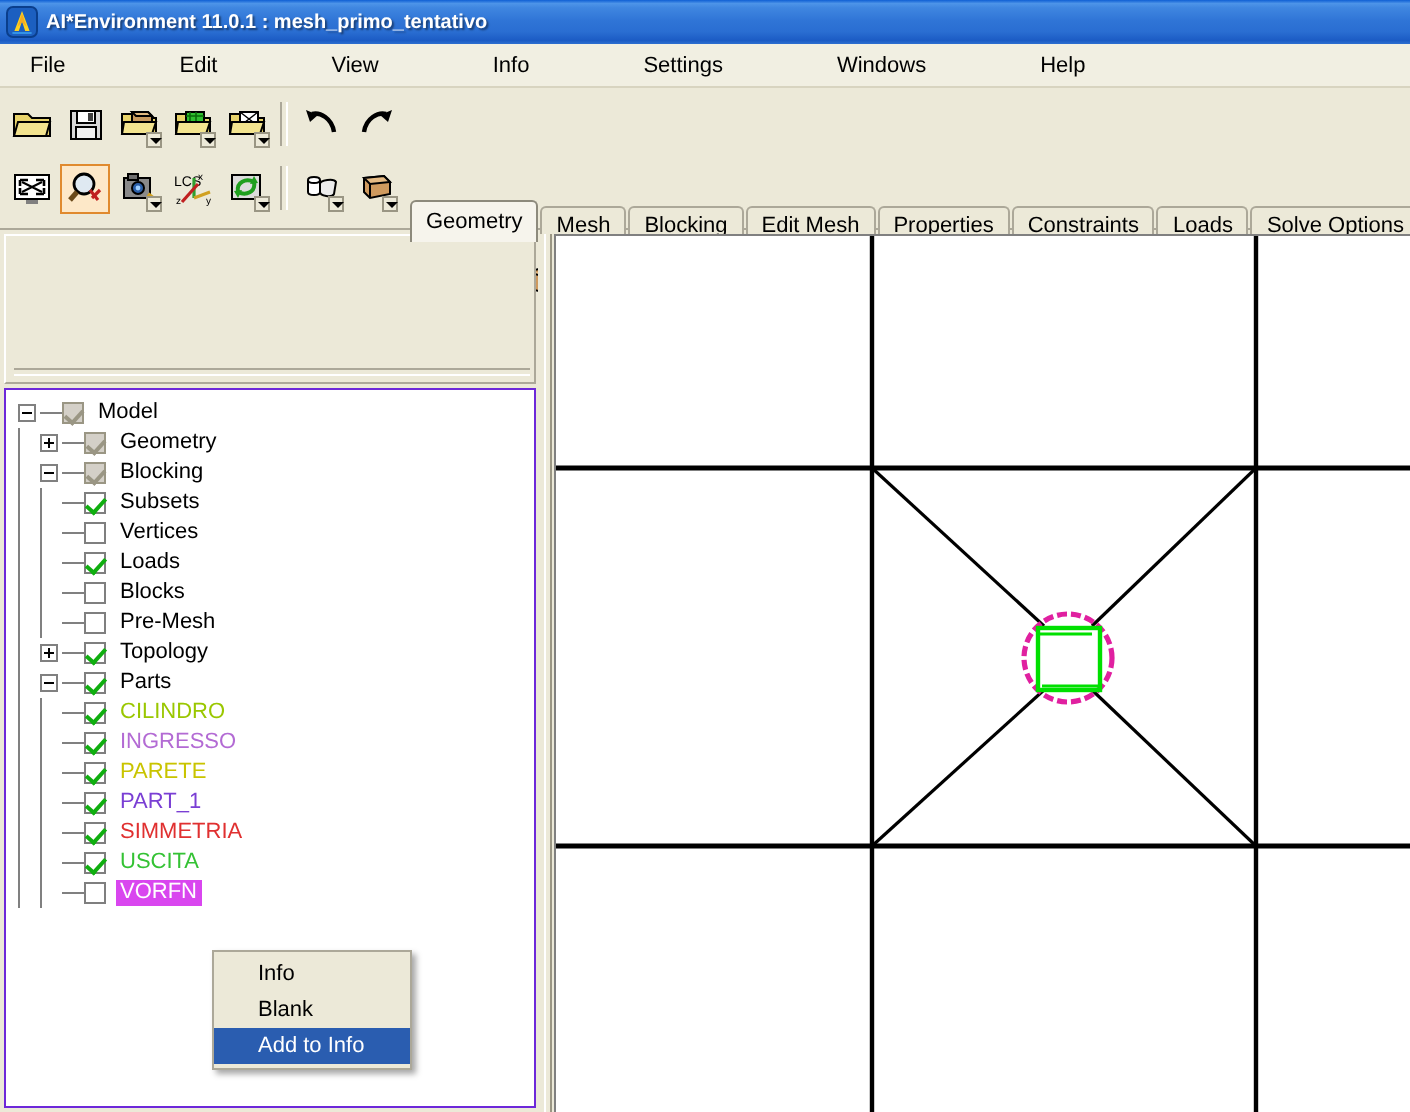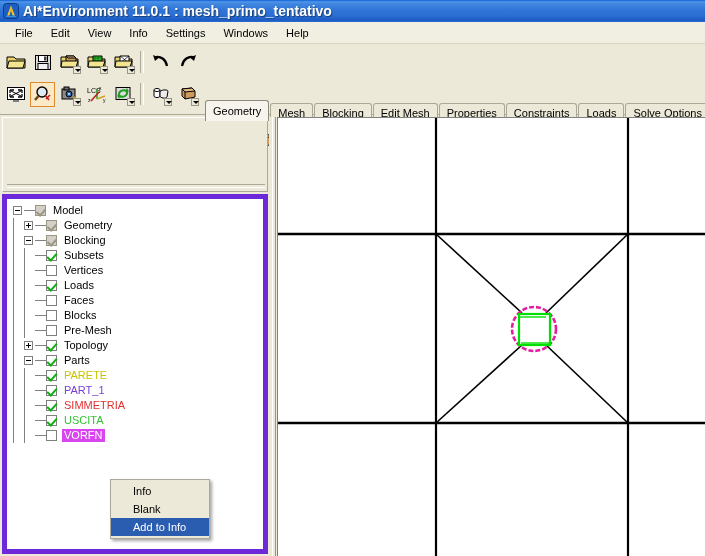--- a/index.html
+++ b/index.html
@@ -28,36 +28,37 @@
     display: flex; align-items: center;
     overflow: hidden;
   }
   .title-icon {
     width: 16px; height: 16px;
     margin-left: 3px; margin-right: 4px;
     position: relative; flex: 0 0 auto;
   }
   .title-text {
     color: #ffffff;
-    font-size: 14px;
+    font-size: 10px;
     font-weight: bold;
     font-family: "Liberation Sans", sans-serif;
     text-shadow: 1px 1px 1px rgba(0,0,0,0.45);
     white-space: nowrap;
   }
 
   
   .menubar {
     position: absolute; left: 0; top: 22px;
     width: 705px; height: 22px;
     background: #f1efe2;
     border-bottom: 1px solid #d8d4c0;
     display: flex; align-items: center;
     padding-left: 6px;
     box-sizing: border-box;
+    gap: 39px;
   }
   .menu-item {
     padding: 3px 9px;
     font-size: 11px;
     color: #000;
     white-space: nowrap;
     cursor: default;
   }
 
   
@@ -165,21 +166,21 @@
     width: 258px; height: 2px;
     border-top: 1px solid #aca899;
     border-bottom: 1px solid #ffffff;
   }
 
   
   .tree-panel {
     position: absolute; left: 2px; top: 194px;
     width: 266px; height: 360px;
     background: #ffffff;
-    border: 5px solid #6d28d9;
+    border: 1px solid #6d28d9;
     box-sizing: border-box;
     overflow: hidden;
   }
   .tree-inner {
     position: relative;
     padding: 4px 0 0 6px;
   }
   .tnode {
     display: flex; align-items: center;
     height: 15px;
@@ -620,27 +621,20 @@
       </div>
 
       <div class="tnode">
         <span class="vline"></span>
         <span class="vline"></span>
         <span class="elbow"></span>
         <span class="cbox checked"></span>
         <span class="tlabel">Loads</span>
       </div>
 
-      <div class="tnode">
-        <span class="vline"></span>
-        <span class="vline"></span>
-        <span class="elbow"></span>
-        <span class="cbox"></span>
-        <span class="tlabel">Faces</span>
-      </div>
 
       <div class="tnode">
         <span class="vline"></span>
         <span class="vline"></span>
         <span class="elbow"></span>
         <span class="cbox"></span>
         <span class="tlabel">Blocks</span>
       </div>
 
       <div class="tnode">
@@ -660,21 +654,35 @@
       </div>
 
       <div class="tnode">
         <span class="vline"></span>
         <span class="expander"></span>
         <span class="elbow"></span>
         <span class="cbox checked"></span>
         <span class="tlabel">Parts</span>
       </div>
 
-
+      <div class="tnode">
+        <span class="vline"></span>
+        <span class="vline"></span>
+        <span class="elbow"></span>
+        <span class="cbox checked"></span>
+        <span class="tlabel" style="color:#9ac700">CILINDRO</span>
+      </div>
+
+      <div class="tnode">
+        <span class="vline"></span>
+        <span class="vline"></span>
+        <span class="elbow"></span>
+        <span class="cbox checked"></span>
+        <span class="tlabel" style="color:#b36bd4">INGRESSO</span>
+      </div>
 
       <div class="tnode">
         <span class="vline"></span>
         <span class="vline"></span>
         <span class="elbow"></span>
         <span class="cbox checked"></span>
         <span class="tlabel" style="color:#c9c400">PARETE</span>
       </div>
 
       <div class="tnode">

